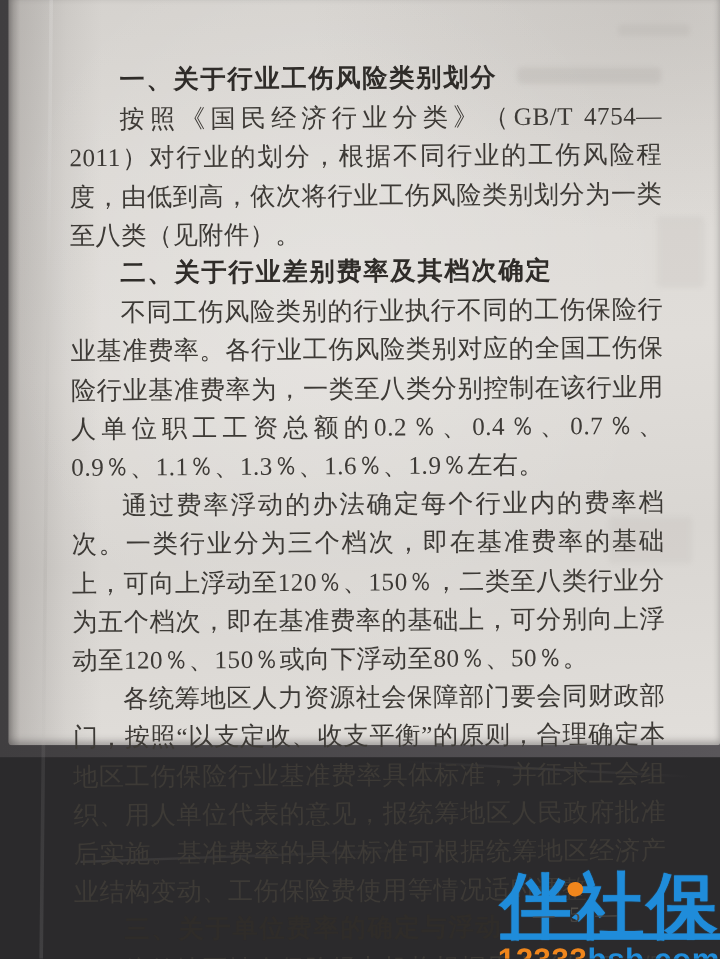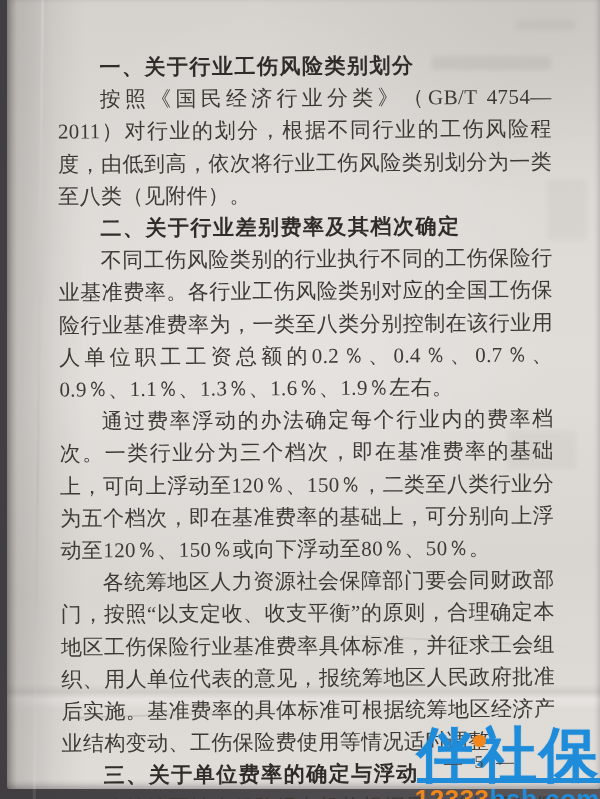--- a/index.html
+++ b/index.html
@@ -7,21 +7,21 @@
     padding: 0;
     width: 600px;
     height: 799px;
     overflow: hidden;
     background: #2b2a2c;
     font-family: "Liberation Serif", "DejaVu Serif", serif;
   }
   .photo {
     position: relative;
     width: 600px;
-    height: 799px;
+    height: 631px;
     background: linear-gradient(90deg, #403e40 0%, #59565a 100%);
   }
   
   .paper {
     position: absolute;
     left: 7px;
     top: 0;
     right: 0;
     bottom: 10px;
     border-radius: 0 0 2px 3px;

